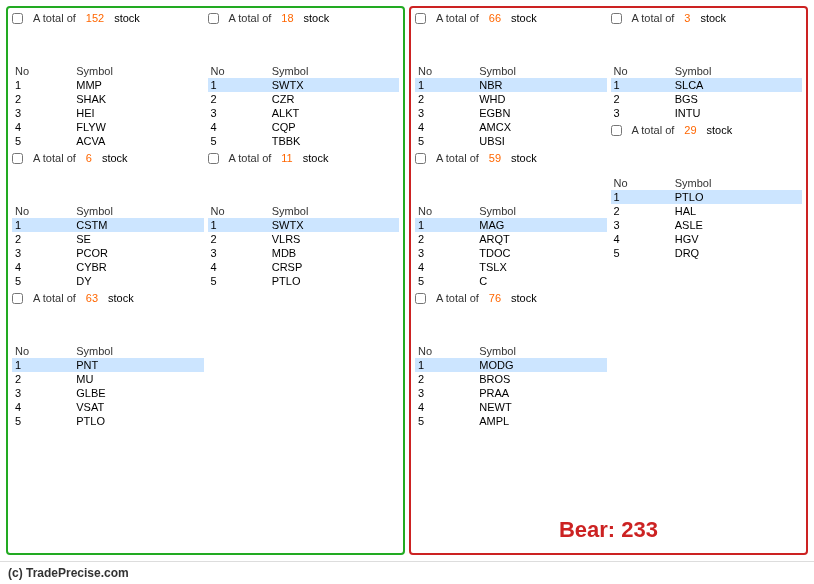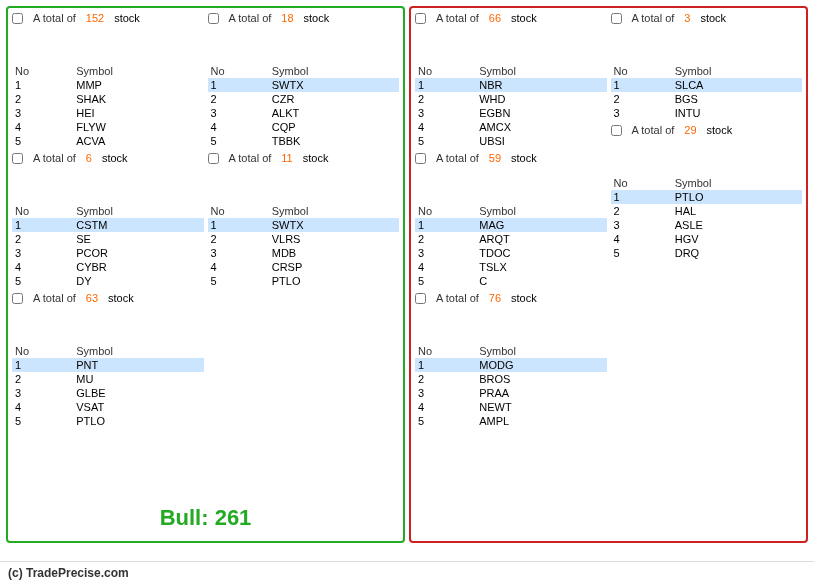--- a/index.html
+++ b/index.html
@@ -113,21 +113,20 @@
       margin-top: auto;
       padding: 6px 0;
     }
 
     .footer {
       padding: 4px 8px;
       font-size: 12px;
       font-weight: bold;
       color: #333;
       border-top: 1px solid #ddd;
-      margin-top: 12px;
     }
 
     .panel-columns {
       display: flex;
       gap: 4px;
       flex: 1;
     }
   </style>
 </head>
 <body>
@@ -324,21 +323,20 @@
                 </tr>
                 <tr>
                   <td>5</td>
                   <td>PTLO</td>
                 </tr>
               </tbody>
             </table>
           </div>
         </div>
       </div>
-    <div class="bull-label"><span>Bull:</span>&nbsp;<span>261</span></div>
   </div>
 
   <div class="panel panel-bear">
     <div class="panel-columns">
     <div class="column">
           <div class="stock-table">
             <div class="table-header">
               <input type="checkbox" style="">
               <span class="total-label">A total of </span>
               <span class="total-num total-num-bull">66</span>
@@ -516,16 +514,17 @@
                 </tr>
                 <tr>
                   <td>5</td>
                   <td>DRQ</td>
                 </tr>
               </tbody>
             </table>
           </div>
         </div>
       </div>
+    <div class="bear-label"><span>Bear:</span>&nbsp;<span>233</span></div>
   </div>
 </div>
 
 <div class="footer">(c) TradePrecise.com</div>
 
 </body></html>

